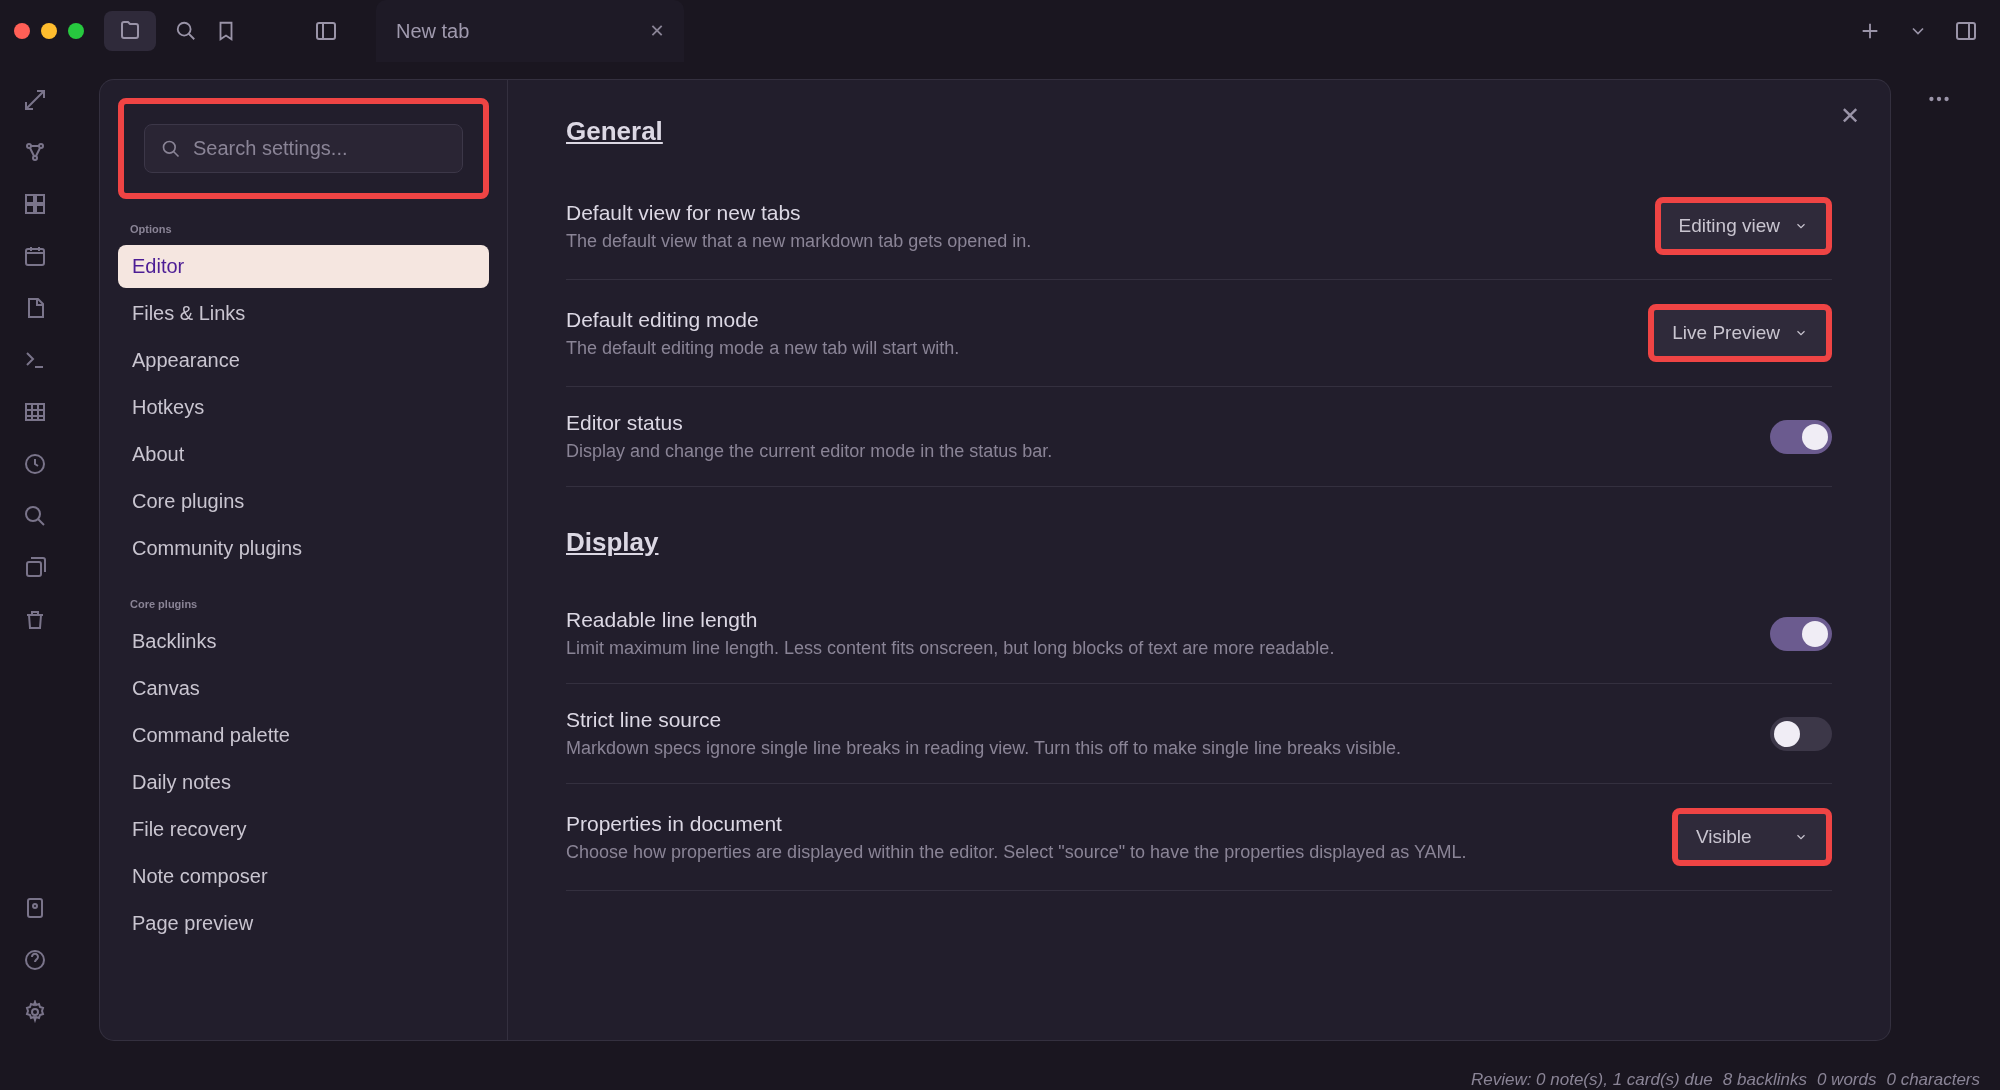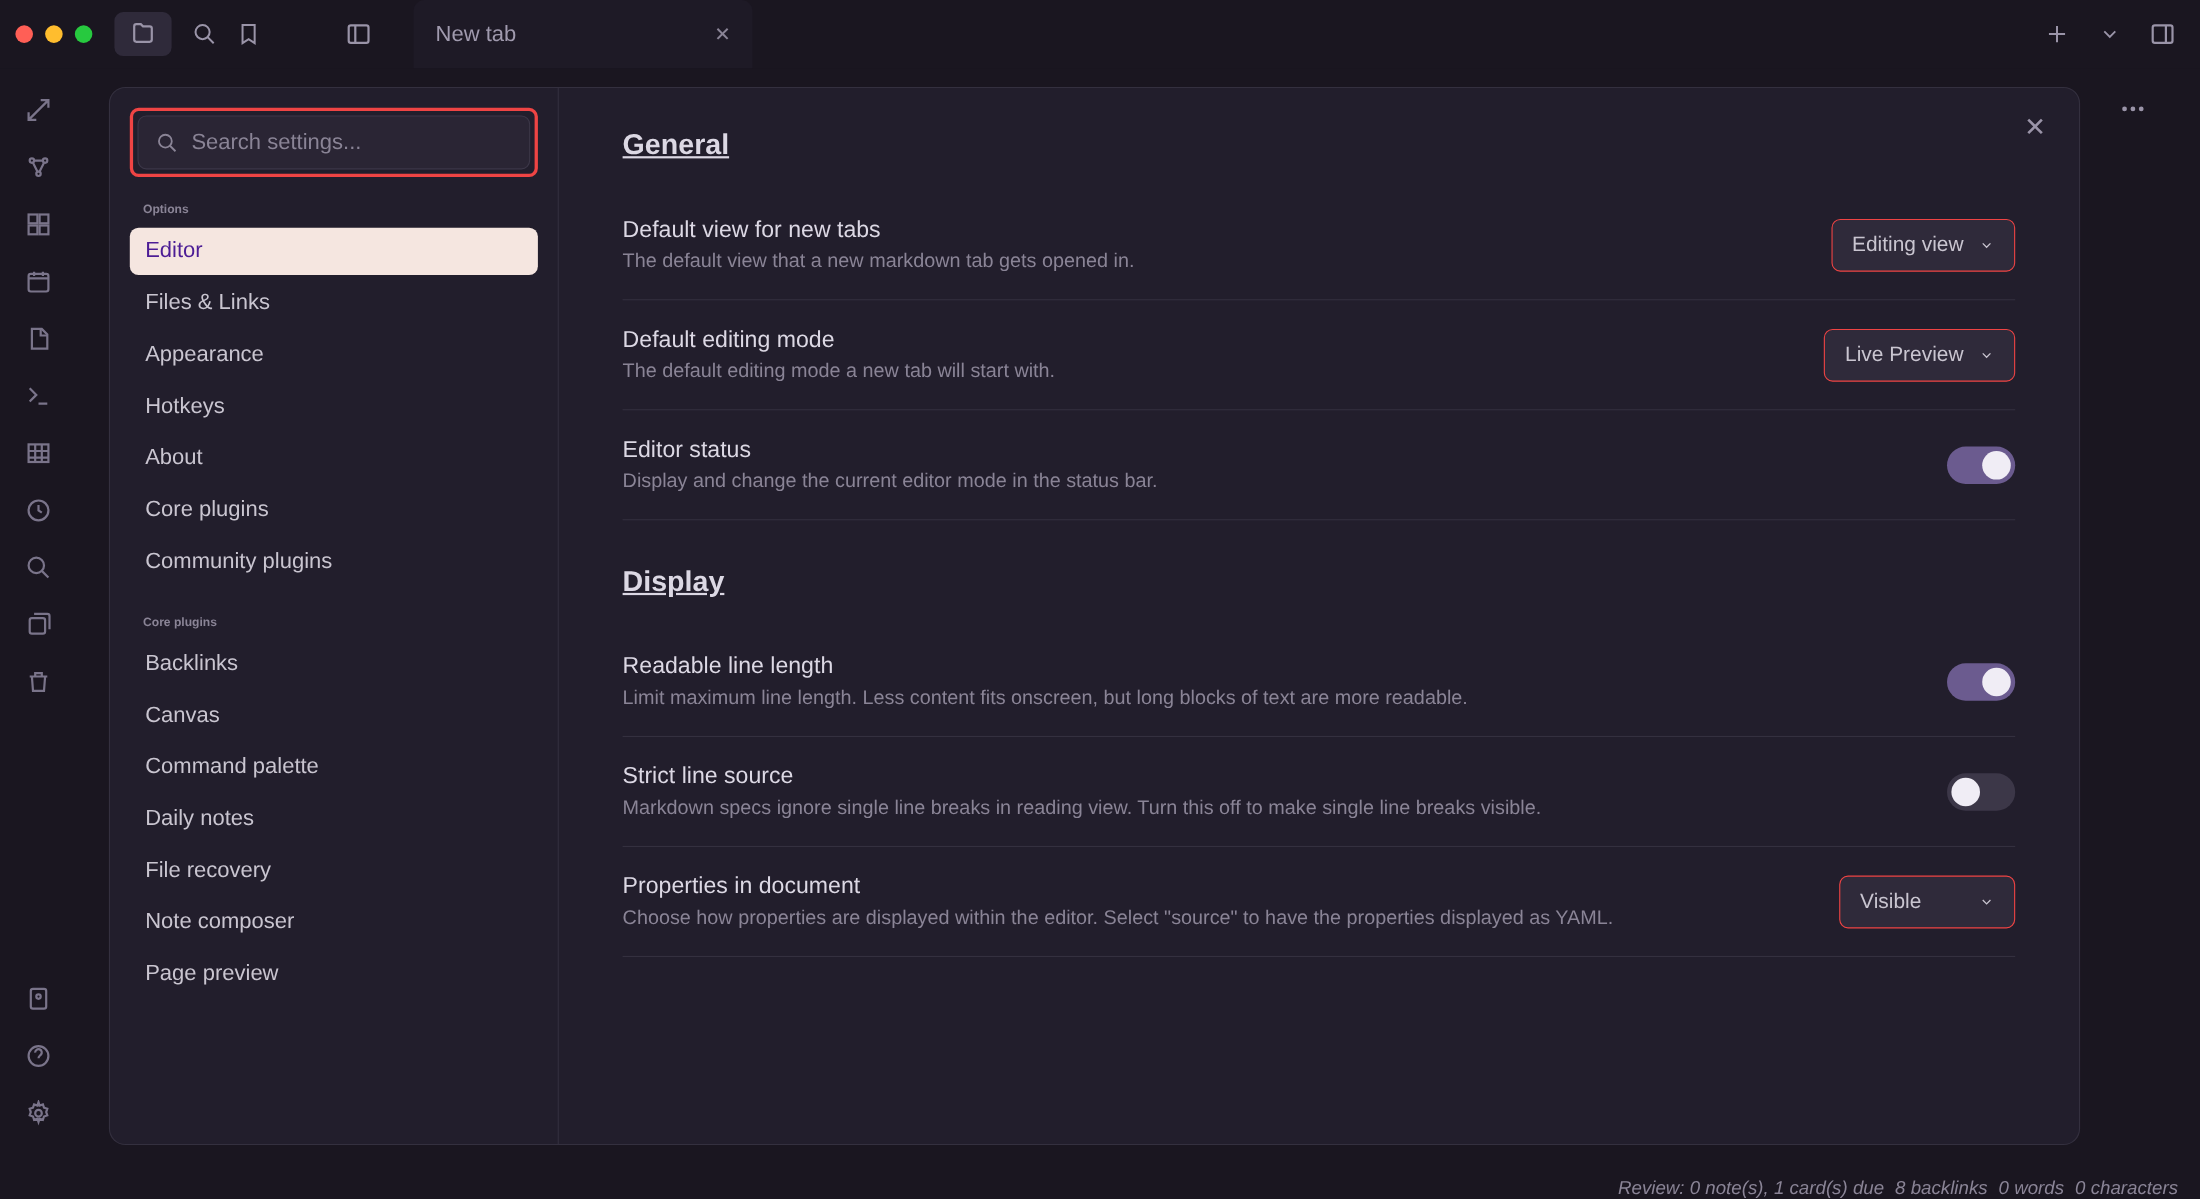--- a/index.html
+++ b/index.html
@@ -64,23 +64,23 @@
   overflow: hidden;
   box-shadow: 0 0 0 1px #34303f;
 }
 .settings-sidebar {
   width: 408px;
   border-right: 1px solid #34303f;
   padding: 18px 18px;
   display: flex; flex-direction: column;
 }
 .search-wrapper {
-  border: 3px solid #ef4444;
+  border: 6px solid #ef4444;
   border-radius: 8px;
-  padding: 4px;
+  padding: 20px;
 }
 .search-box {
   display: flex; align-items: center;
   background: #2a2534; border-radius: 8px;
   padding: 12px 16px; gap: 12px;
   border: 1px solid #3c3748;
 }
 .search-box input {
   background: transparent; border: none; outline: none;
   color: #c9c5d0; font-size: 20px; width: 100%;
@@ -130,21 +130,21 @@
 }
 .toggle.on { background: #6b5b8f; }
 .toggle.off { background: #3c3748; }
 .toggle-knob {
   position: absolute; top: 4px; width: 26px; height: 26px;
   border-radius: 50%; background: #f0edf5;
 }
 .toggle.on .toggle-knob { right: 4px; }
 .toggle.off .toggle-knob { left: 4px; }
 .dropdown {
-  background: #2f2a3a; border: 1px solid #ef4444;
+  background: #2f2a3a; border: 6px solid #ef4444;
   padding: 12px 18px; border-radius: 8px;
   display: flex; align-items: center; gap: 14px;
   font-size: 19px; color: #c9c5d0; cursor: pointer;
   min-width: 160px; justify-content: space-between;
 }
 .section-gap { height: 40px; }
 .more-icon {
   position: absolute; top: 86px; right: 48px;
   color: #9a94a8; cursor: pointer;
 }

